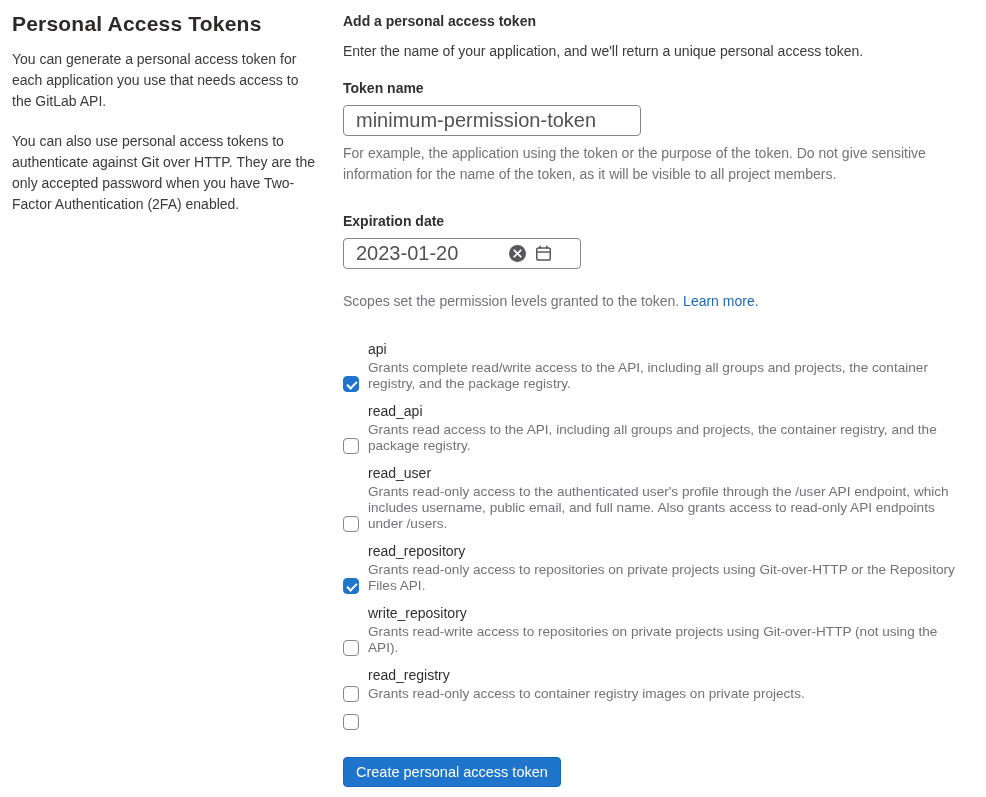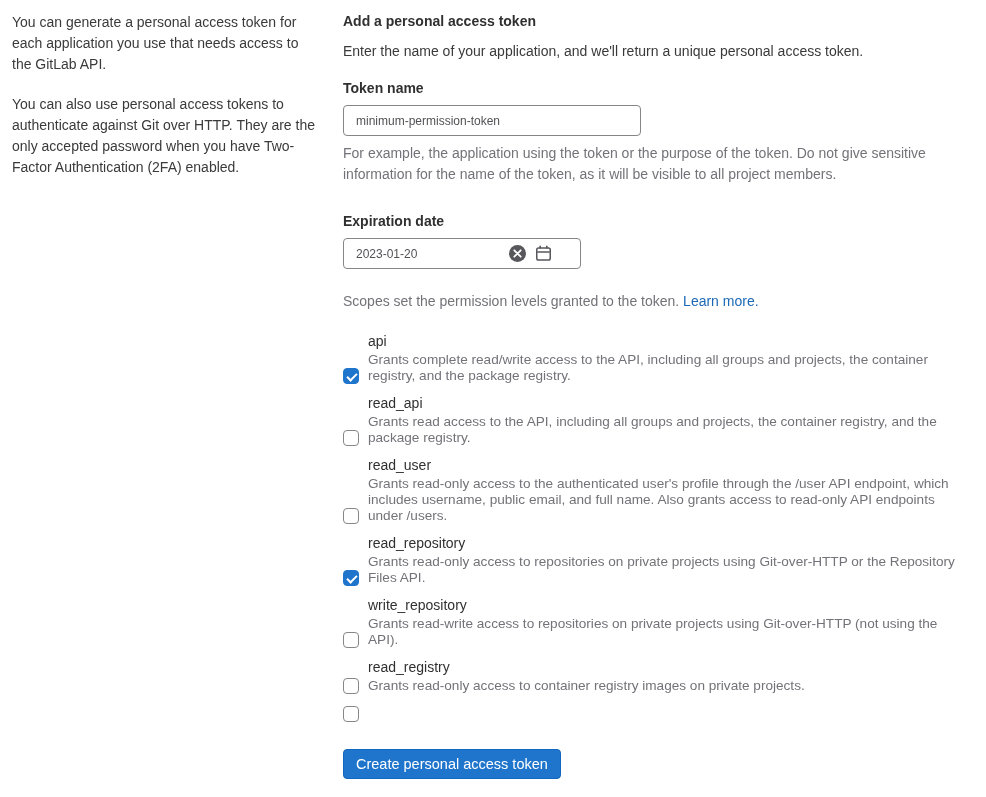--- a/index.html
+++ b/index.html
@@ -67,21 +67,21 @@
     line-height:19px;
     margin:0 0 7px 0;
   }
   .text-input{
     display:block;
     height:31px;
     border:1px solid var(--border-gray);
     border-radius:4px;
     padding:0 12px;
     font-family:inherit;
-    font-size:12px;
+    font-size:20px;
     color:#525256;
     outline:none;
     background:#fff;
   }
   .token-input{width:298px;margin-bottom:7px;}
   .help{
     font-size:14px;
     line-height:21px;
     color:var(--text-muted);
   }
@@ -107,21 +107,21 @@
     justify-content:center;
     width:24px;
     cursor:pointer;
     background:none;
     border:none;
   }
   .clear-btn{right:32px;}
   .cal-btn{right:6px;}
   
   .scopes-label{margin-bottom:5px;}
-  .scopes-help{margin-bottom:20px;}
+  .scopes-help{margin-bottom:28px;}
   .link{
     color:var(--link);
     text-decoration:none;
     cursor:pointer;
   }
   .scope-item{
     display:flex;
     align-items:flex-end;
     margin-bottom:10px;
   }
@@ -182,20 +182,21 @@
     align-items:center;
   }
   svg{display:block;}
 </style>
 </head>
 <body>
 
 <div class="page">
 
   <aside class="left-col">
+    <h1>Personal Access Tokens</h1>
     <p>You can generate a personal access token for each application you use that needs access to the GitLab API.</p>
     <p>You can also use personal access tokens to authenticate against Git over HTTP. They are the only accepted password when you have Two-Factor Authentication (2FA) enabled.</p>
   </aside>
 
   <main class="right-col">
     <h2 class="form-heading">Add a personal access token</h2>
     <p class="subheading">Enter the name of your application, and we'll return a unique personal access token.</p>
 
     <label class="field-label">Token name</label>
     <input type="text" class="text-input token-input" value="minimum-permission-token" style="">

